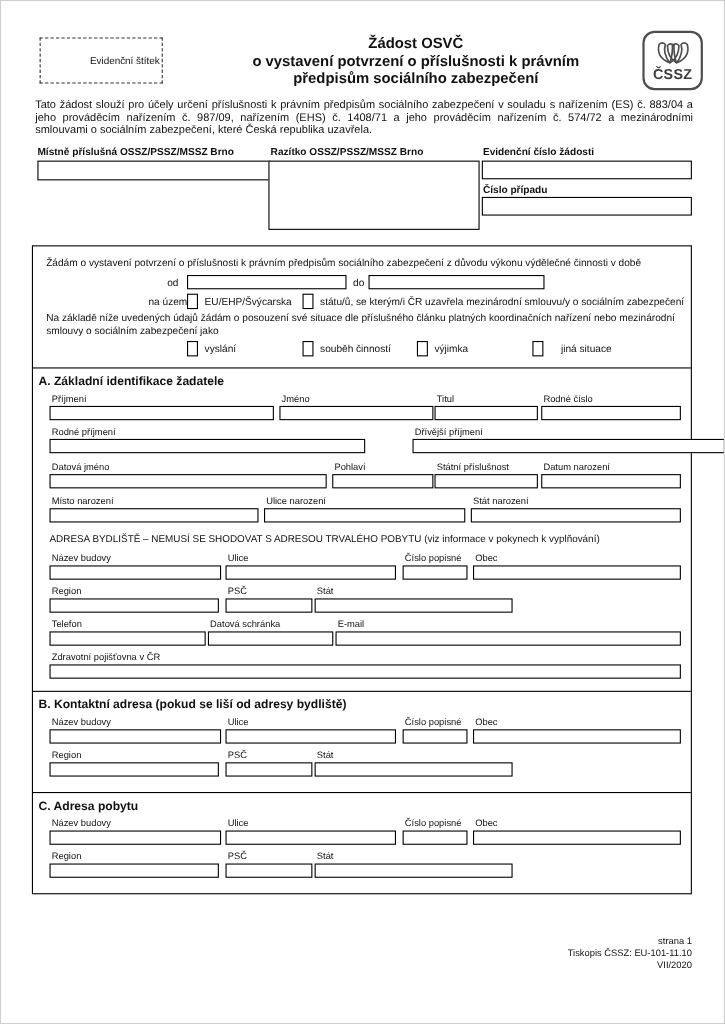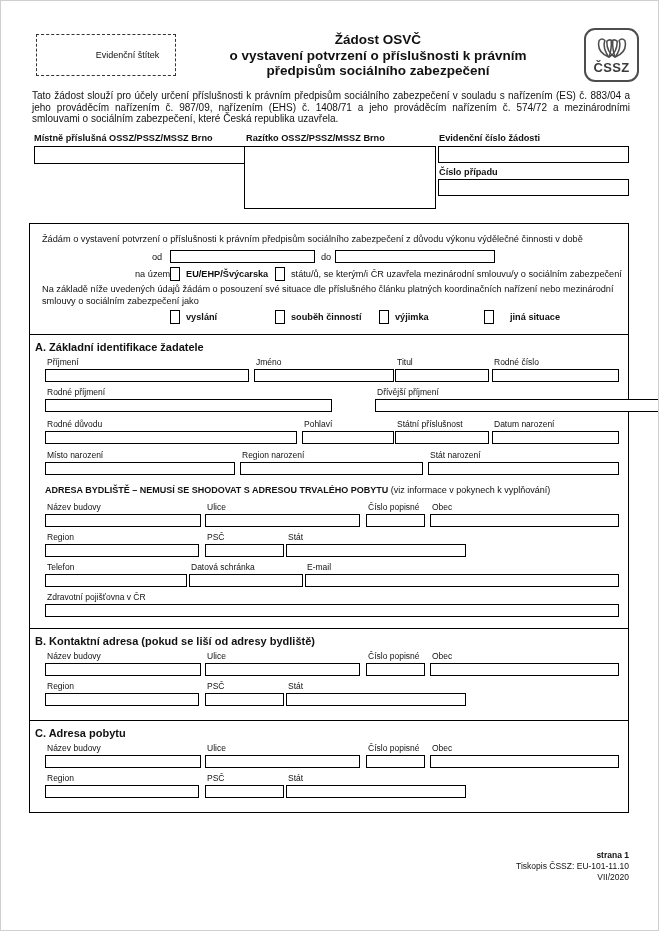--- a/index.html
+++ b/index.html
@@ -7,42 +7,42 @@
   .page {
     position:relative; width:659px; height:931px; margin:0 auto;
     background:#fff; border:1px solid #cfcfcf; box-sizing:border-box;
     font-family:"Liberation Sans","DejaVu Sans",sans-serif; color:#111;
     overflow:hidden;
   }
   .abs { position:absolute; }
   .nw  { white-space:nowrap; }
 
   
-  .stitek { left:35px; top:33px; width:140px; height:42px;
+  .stitek { left:35px; top:33px; width:112px; height:42px;
     border:1.3px dashed #333; display:flex; align-items:center; justify-content:center;
     font-size:9px; box-sizing:border-box;padding-left:43px; }
   .title { left:178px; top:31px; width:398px; text-align:center;
     font-weight:bold; font-size:13.5px; line-height:15.5px; }
   .logo { left:583px; top:27px; width:55px; height:54px; border:2px solid #4d4d4d;
     border-radius:11px; box-sizing:border-box; display:flex; flex-direction:column;
     align-items:center; justify-content:center; color:#3b3b3b; }
   .logo .lgt { font-size:13px; font-weight:bold; letter-spacing:.3px; line-height:13px; margin-top:1px; }
 
   .intro { left:31px; top:89px; width:598px; font-size:10px; line-height:11.6px;
     text-align:justify; }
 
   
   .olbl { font-size:9.2px; font-weight:bold; }
   .obox { border:1.5px solid #000; box-sizing:border-box; background:#fff; }
 
   
   .mainbox { left:28px; top:222px; width:600px; height:590px;
     border:1.5px solid #000; box-sizing:border-box; }
   .t { position:absolute; font-size:9.2px; white-space:nowrap; }
-  .b { font-weight:bold; }
+  .b { font-weight:normal; }
   .basis { position:absolute; font-size:9.2px; line-height:11.5px; }
   .ib { position:absolute; border:1.5px solid #000; box-sizing:border-box; background:#fff; }
   .cb { position:absolute; width:10px; height:14px; border:1.5px solid #000;
     box-sizing:border-box; background:#fff; }
 
   .sec { position:absolute; left:0; right:0; border-top:1.5px solid #000; }
   .sech { position:absolute; left:5px; top:6px; font-size:11px; font-weight:bold; white-space:nowrap; }
   .subh { position:absolute; font-size:9px; white-space:nowrap; }
 
   .fld { position:absolute; }
@@ -140,42 +140,42 @@
       <div class="fld" style="left:15px;top:52px;width:287px;">
         <div class="lb">Rodné příjmení</div>
         <div class="bx"></div>
       </div>
       <div class="fld" style="left:305px;top:52px;width:284px;margin-left:40px;">
         <div class="lb">Dřívější příjmení</div>
         <div class="bx"></div>
       </div>
 
       <div class="fld" style="left:15px;top:84px;width:252px;">
-        <div class="lb">Rodné důvodu</div>
+        <div class="lb">Datová jméno</div>
         <div class="bx"></div>
       </div>
       <div class="fld" style="left:272px;top:84px;width:92px;">
         <div class="lb">Pohlaví</div>
         <div class="bx"></div>
       </div>
       <div class="fld" style="left:365px;top:84px;width:94px;">
         <div class="lb">Státní příslušnost</div>
         <div class="bx"></div>
       </div>
       <div class="fld" style="left:462px;top:84px;width:127px;">
         <div class="lb">Datum narození</div>
         <div class="bx"></div>
       </div>
 
       <div class="fld" style="left:15px;top:115px;width:190px;">
         <div class="lb">Místo narození</div>
         <div class="bx"></div>
       </div>
       <div class="fld" style="left:210px;top:115px;width:183px;">
-        <div class="lb">Region narození</div>
+        <div class="lb">Ulice narození</div>
         <div class="bx"></div>
       </div>
       <div class="fld" style="left:398px;top:115px;width:191px;">
         <div class="lb">Stát narození</div>
         <div class="bx"></div>
       </div>
 
       <div class="subh" style="left:15px;top:150px;">
         <span class="b">ADRESA BYDLIŠTĚ – NEMUSÍ SE SHODOVAT S ADRESOU TRVALÉHO POBYTU</span><span> (viz informace v pokynech k vyplňování)</span>
       </div>

